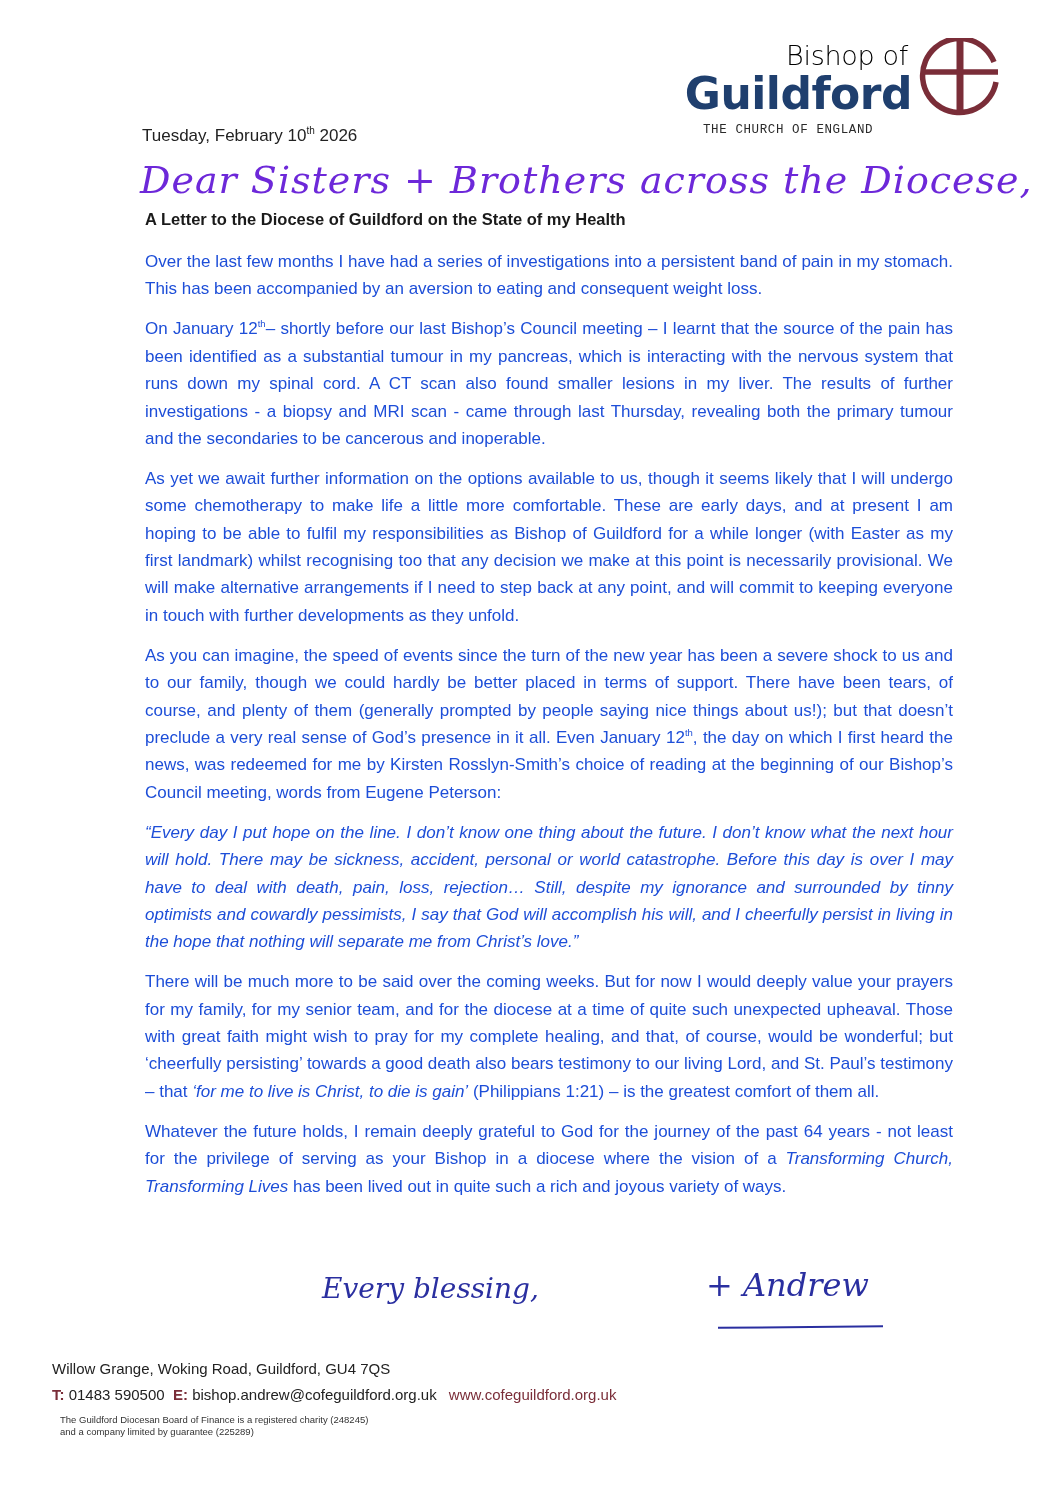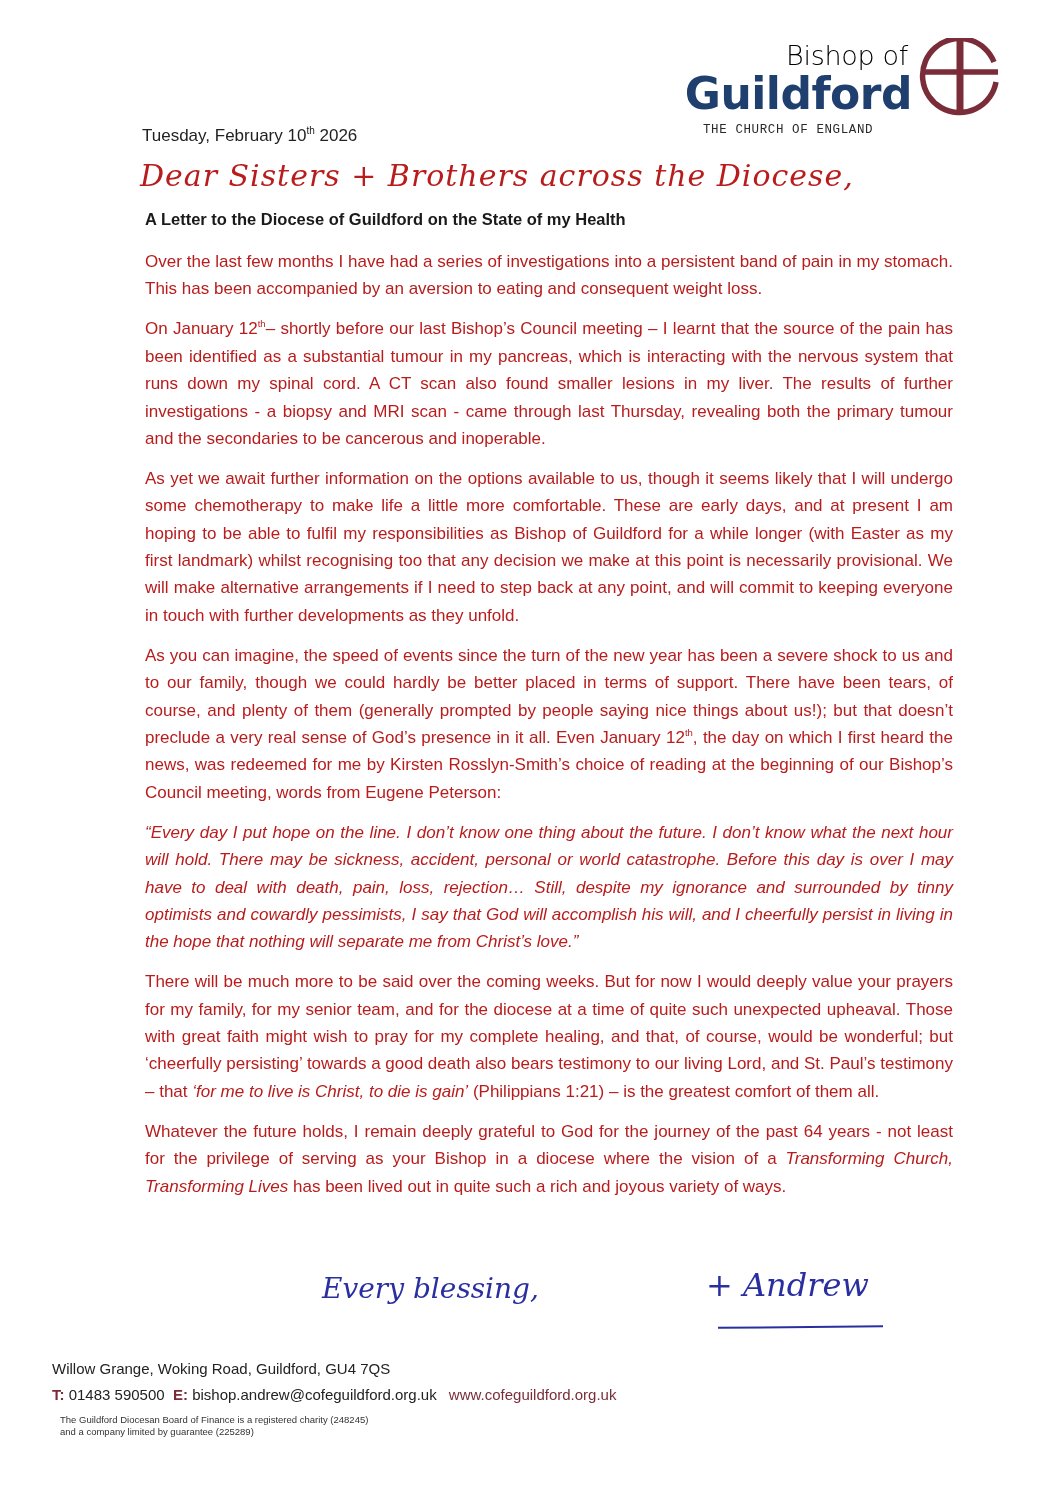--- a/index.html
+++ b/index.html
@@ -12,26 +12,26 @@
                  font-family: "DejaVu Sans", sans-serif; font-weight: 300; letter-spacing: -0.3px; }
   .logo-guildford { position: absolute; right: 98px; top: 30px; font-size: 44px; color: #1f3f6e;
                     font-family: "DejaVu Sans", sans-serif; font-weight: bold; letter-spacing: -0.5px; text-align: center; }
   .logo-coe { position: absolute; left: 13px; top: 85px; font-size: 12.5px; color: #2a2a2a; letter-spacing: 0.6px;
               font-family: Liberation Mono, monospace; }
   .logo-mark { position: absolute; right: 6px; top: 0px; width: 88px; height: 80px; }
 
   .date { position: absolute; left: 142px; top: 125px; font-size: 17px; color: #222; }
   .date sup { font-size: 10px; }
 
-  .salutation { position: absolute; left: 140px; top: 158px; font-size: 30px; color: #b91c1c;
+  .salutation { position: absolute; left: 140px; top: 158px; font-size: 38px; color: #6d28d9;
                 font-family: "DejaVu Serif", serif; font-style: italic; letter-spacing: 1px; }
 
   .subject { position: absolute; left: 145px; top: 210px; font-size: 16.5px; font-weight: bold; color: #1a1a1a; }
 
-  .body { position: absolute; left: 145px; top: 248px; width: 808px; font-size: 17px; line-height: 27.4px; color: #b91c1c;
+  .body { position: absolute; left: 145px; top: 248px; width: 808px; font-size: 17px; line-height: 27.4px; color: #1d4ed8;
           text-align: justify; }
   .body p { margin: 0 0 12.5px 0; }
   .body sup { font-size: 9.5px; line-height: 0; }
   .body .quote { font-style: italic; }
   .body em { font-style: italic; }
 
   .signoff { position: absolute; left: 322px; top: 1272px; font-size: 28px; color: #2a2fa0;
              font-family: "DejaVu Serif", serif; font-style: italic; }
   .signature { position: absolute; left: 706px; top: 1266px; font-size: 32px; color: #2a2fa0;
                font-family: "DejaVu Serif", serif; font-style: italic; }

